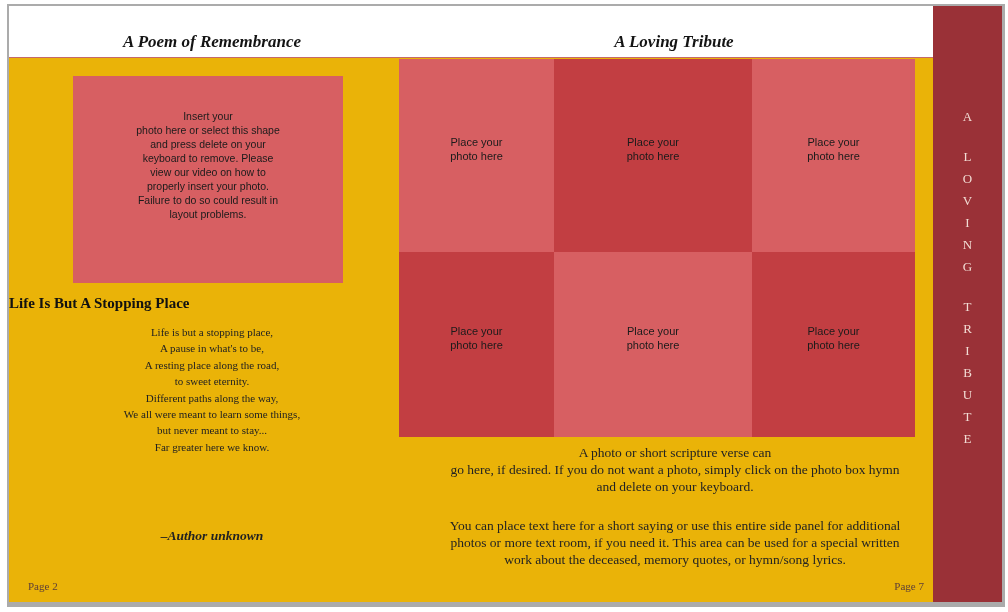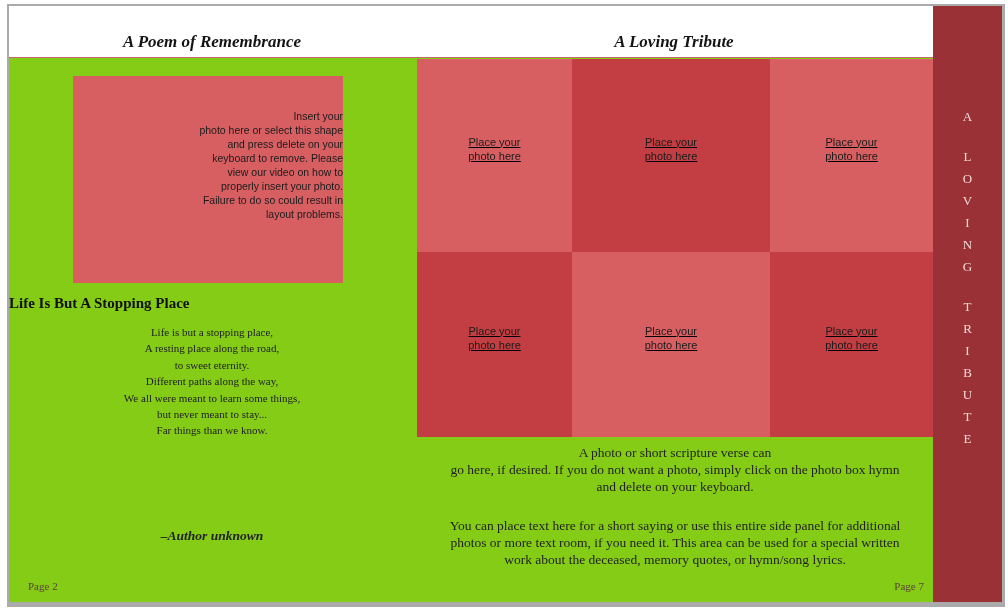--- a/index.html
+++ b/index.html
@@ -1,54 +1,54 @@
 <!DOCTYPE html>
 <html><head>
 <meta charset="utf-8">
 <style>
   * { margin:0; padding:0; box-sizing:border-box; }
   html,body { width:1008px; height:612px; background:#ffffff; overflow:hidden;
               font-family:"Liberation Serif", serif; }
 
   .sheet {
     position:absolute; left:7px; top:4px; width:998px; height:603px;
-    background:#84cc16;
+    background:#eab308;
     border:2px solid #ababab; border-right-width:3px; border-bottom-width:5px;
   }
 
   
   .header-band { position:absolute; left:0; top:0; width:100%; height:52px;
                  border-bottom:1px solid #c4696b; background:#ffffff; }
   .page-header { position:absolute; top:27px; font-size:17px; line-height:1;
                  font-weight:bold; font-style:italic; color:#141414; text-align:center; }
   .hdr-left  { left:0;   width:406px; }
   .hdr-right { left:406px; width:518px; }
 
   
   .photo-box { position:absolute; left:64px; top:70px; width:270px; height:207px;
                background:#d75f62; }
-  .photo-box-text { padding-top:33px; text-align:right; white-space:pre-line;
+  .photo-box-text { padding-top:33px; text-align:center; white-space:pre-line;
                     font-family:"Liberation Sans", sans-serif; font-size:10.5px;
                     line-height:14px; color:#1b1b1b; }
 
   .poem-title { position:absolute; left:0; top:289px; width:406px; text-align:left;
                 font-weight:bold; font-size:15px; color:#111; }
   .poem { position:absolute; left:0; top:318px; width:406px; text-align:center;
           font-size:11px; line-height:16.4px; color:#222; }
   .poem-author { position:absolute; left:0; top:498px; width:406px; text-align:center;
                  font-style:italic; font-weight:bold; font-size:13.5px; color:#222;margin-top:24px; }
 
   .page-num { position:absolute; top:574px; font-size:11px; color:#5e4038; }
   .pn-left  { left:19px; }
   .pn-right { right:78px; }
 
   
-  .photo-grid { position:absolute; left:408px; top:53px; width:516px; height:266px;
+  .photo-grid { position:absolute; left:390px; top:53px; width:516px; height:266px;
                 display:grid; grid-template-columns:155px 198px 163px;
-                grid-template-rows:193px 185px;text-decoration:underline; }
+                grid-template-rows:193px 185px; }
   .cell { display:flex; align-items:center; justify-content:center; }
   .cell span { margin-bottom:14px; text-align:center; white-space:pre-line;
                font-family:"Liberation Sans", sans-serif; font-size:11px;
                line-height:14px; color:#1b1b1b; }
   .cell.light { background:#d75f62; }
   .cell.dark  { background:#c23e42; }
 
   .caption { position:absolute; left:408px; top:438px; width:516px; text-align:center;
              white-space:pre-line; font-size:13.5px; line-height:17px; color:#232323; }
   .note    { position:absolute; left:408px; top:511px; width:516px; text-align:center;
@@ -81,26 +81,27 @@
 view our video on how to
 properly insert your photo.
 Failure to do so could result in
 layout problems.</div>
   </div>
 
   <div class="poem-title">Life Is But A Stopping Place</div>
 
   <div class="poem">
     <div>Life is but a stopping place,</div>
+    <div>A pause in what's to be,</div>
     <div>A resting place along the road,</div>
     <div>to sweet eternity.</div>
     <div>Different paths along the way,</div>
     <div>We all were meant to learn some things,</div>
     <div>but never meant to stay...</div>
-    <div>Far things than we know.</div>
+    <div>Far greater here we know.</div>
   </div>
 
   <div class="poem-author">–Author unknown</div>
 
   <div class="page-num pn-left">Page 2</div>
 
   <div class="photo-grid">
     <div class="cell light">
       <span>Place your
 photo here</span>

